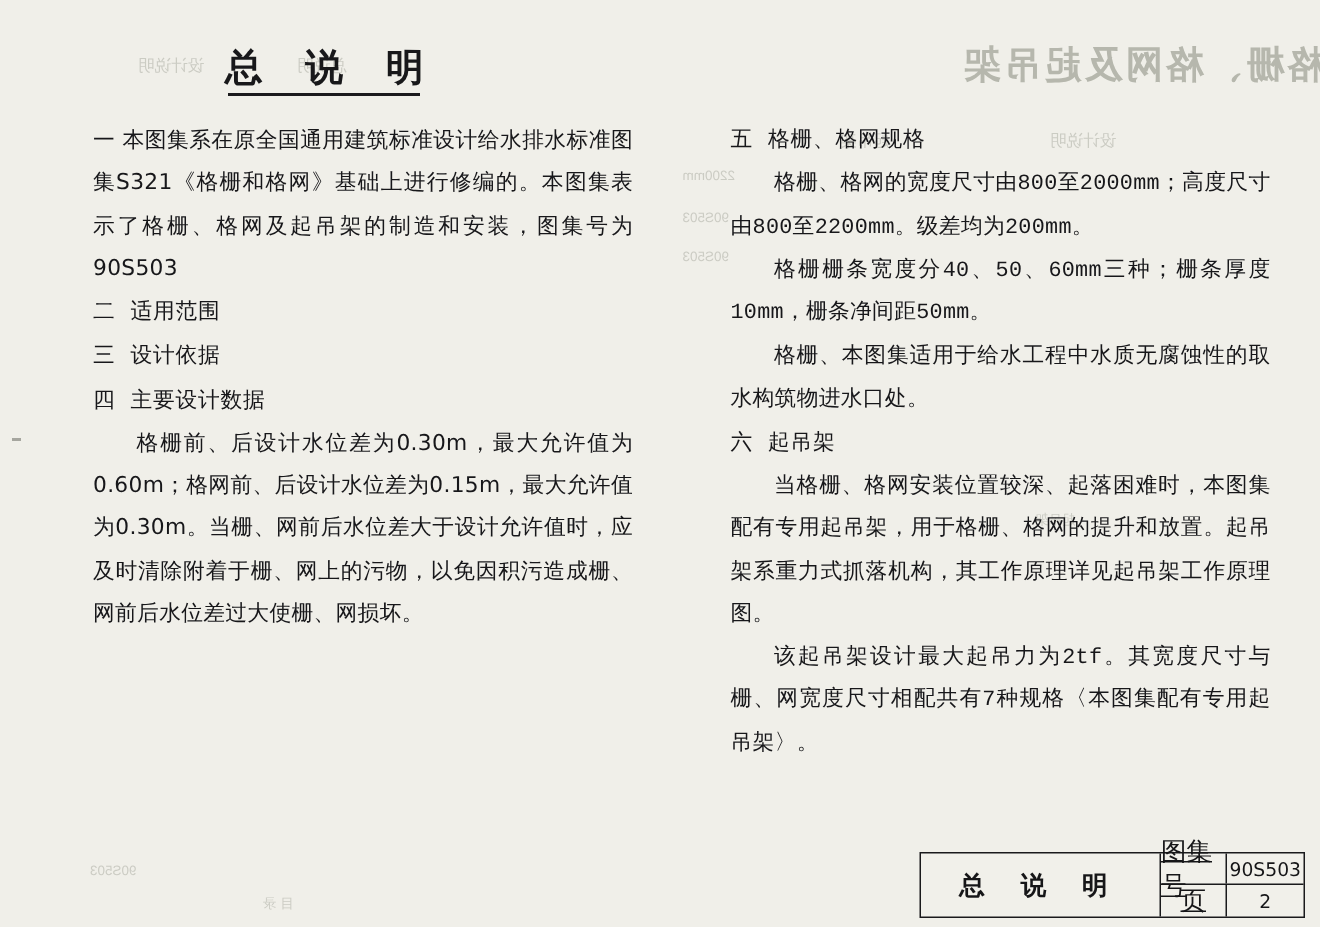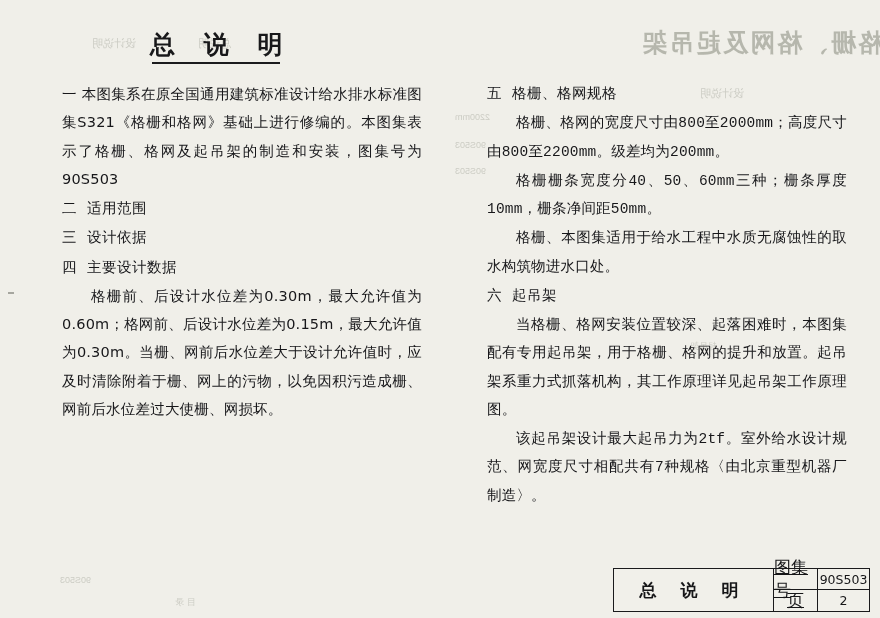--- a/index.html
+++ b/index.html
@@ -174,21 +174,21 @@
     <p class="para indent">格栅前、后设计水位差为0.30m，最大允许值为0.60m；格网前、后设计水位差为0.15m，最大允许值为0.30m。当栅、网前后水位差大于设计允许值时，应及时清除附着于栅、网上的污物，以免因积污造成栅、网前后水位差过大使栅、网损坏。</p>
   </div>
 
   <div class="col col-right">
     <p class="heading"><span class="num">五</span><span>格栅、格网规格</span></p>
     <p class="para indent">格栅、格网的宽度尺寸由800至2000mm；高度尺寸由800至2200mm。级差均为200mm。</p>
     <p class="para indent">格栅栅条宽度分40、50、60mm三种；栅条厚度10mm，栅条净间距50mm。</p>
     <p class="para indent">格栅、本图集适用于给水工程中水质无腐蚀性的取水构筑物进水口处。</p>
     <p class="heading"><span class="num">六</span><span>起吊架</span></p>
     <p class="para indent">当格栅、格网安装位置较深、起落困难时，本图集配有专用起吊架，用于格栅、格网的提升和放置。起吊架系重力式抓落机构，其工作原理详见起吊架工作原理图。</p>
-    <p class="para indent">该起吊架设计最大起吊力为2tf。室外给水设计规范、网宽度尺寸相配共有7种规格〈由北京重型机器厂制造〉。</p>
+    <p class="para indent">该起吊架设计最大起吊力为2tf。其宽度尺寸与栅、网宽度尺寸相配共有7种规格〈本图集配有专用起吊架〉。</p>
   </div>
 
   <div class="titleblock">
     <div class="tb-left">
       <span>总 说 明</span>
     </div>
     <div class="tb-right">
       <div class="tb-row top">
         <div class="tb-cell-label">图集号</div>
         <div class="tb-cell-value">90S503</div>

